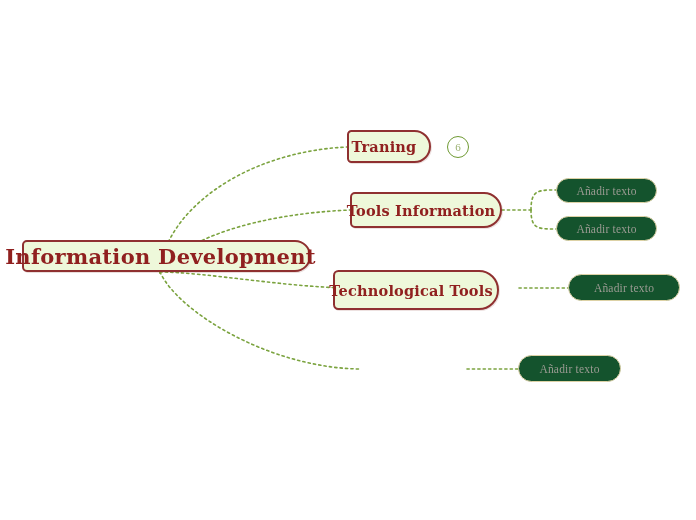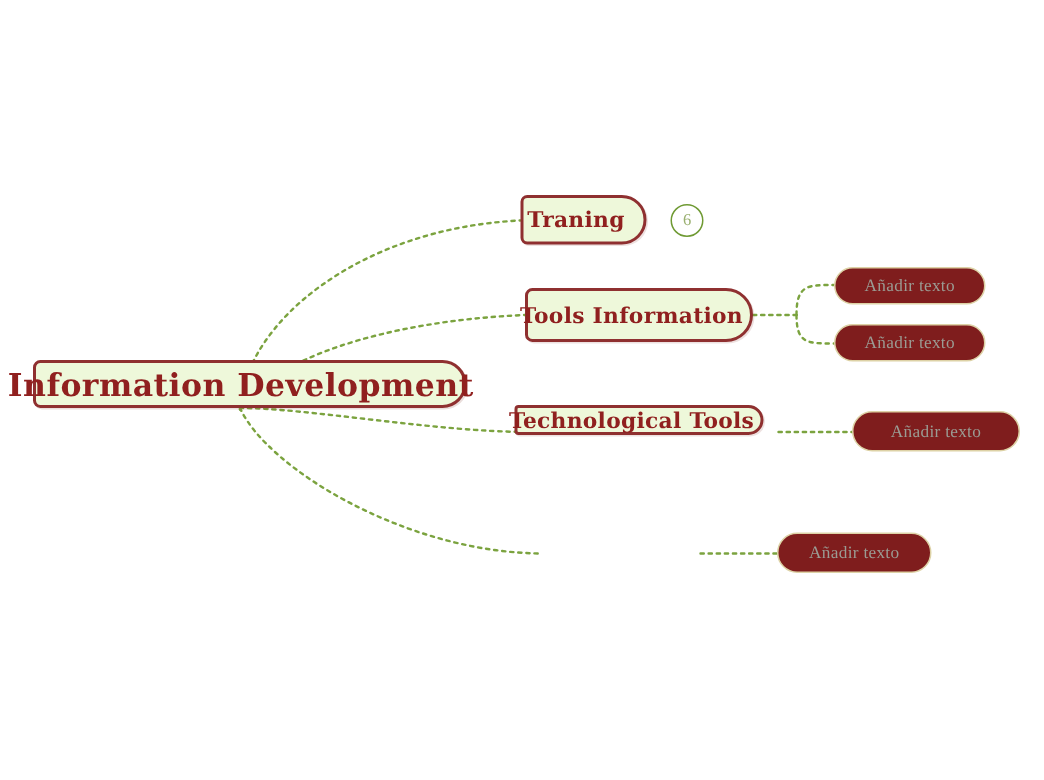--- a/index.html
+++ b/index.html
@@ -54,21 +54,21 @@
     color: #90201f;
     font-family: "DejaVu Serif", serif;
     font-weight: bold;
     font-size: 14.5px;
     letter-spacing: 0.2px;
     padding: 0 22px 0 12px;
     box-shadow: 1px 1px 0 rgba(140,70,60,0.16);
   }
 
   .node-leaf {
-    background: #7f1d1d;
+    background: #14532d;
     border: 1.5px solid #ddd2a6;
     border-radius: 14px;
     color: #9b9b93;
     font-family: "Liberation Serif", serif;
     font-size: 11.5px;
     letter-spacing: 0.2px;
     padding: 0 12px;
   }
 
   .badge-count {
@@ -87,21 +87,21 @@
     justify-content: center;
   }
 
   
   #node-root          { left: 22px;  top: 240px; width: 289px; height: 32px; }
 
   #node-traning       { left: 347px; top: 130px; width: 84px;  height: 33px; }
   #badge-traning      { left: 447px; top: 136px; }
 
   #node-data-info     { left: 350px; top: 192px; width: 152px; height: 36px; }
-  #node-tech-tools    { left: 343px; top: 270px; width: 166px; height: 20px; }
+  #node-tech-tools    { left: 333px; top: 270px; width: 166px; height: 40px; }
   #node-education     { left: 360px; top: 352px; width: 107px; height: 34px; }
 
   #leaf-data-1        { left: 556px; top: 178px; width: 101px; height: 25px; }
   #leaf-data-2        { left: 556px; top: 216px; width: 101px; height: 25px; }
   #leaf-tech-1        { left: 568px; top: 274px; width: 112px; height: 27px; }
   #leaf-edu-1         { left: 518px; top: 355px; width: 103px; height: 27px; }
 </style>
 </head>
 <body>
 

